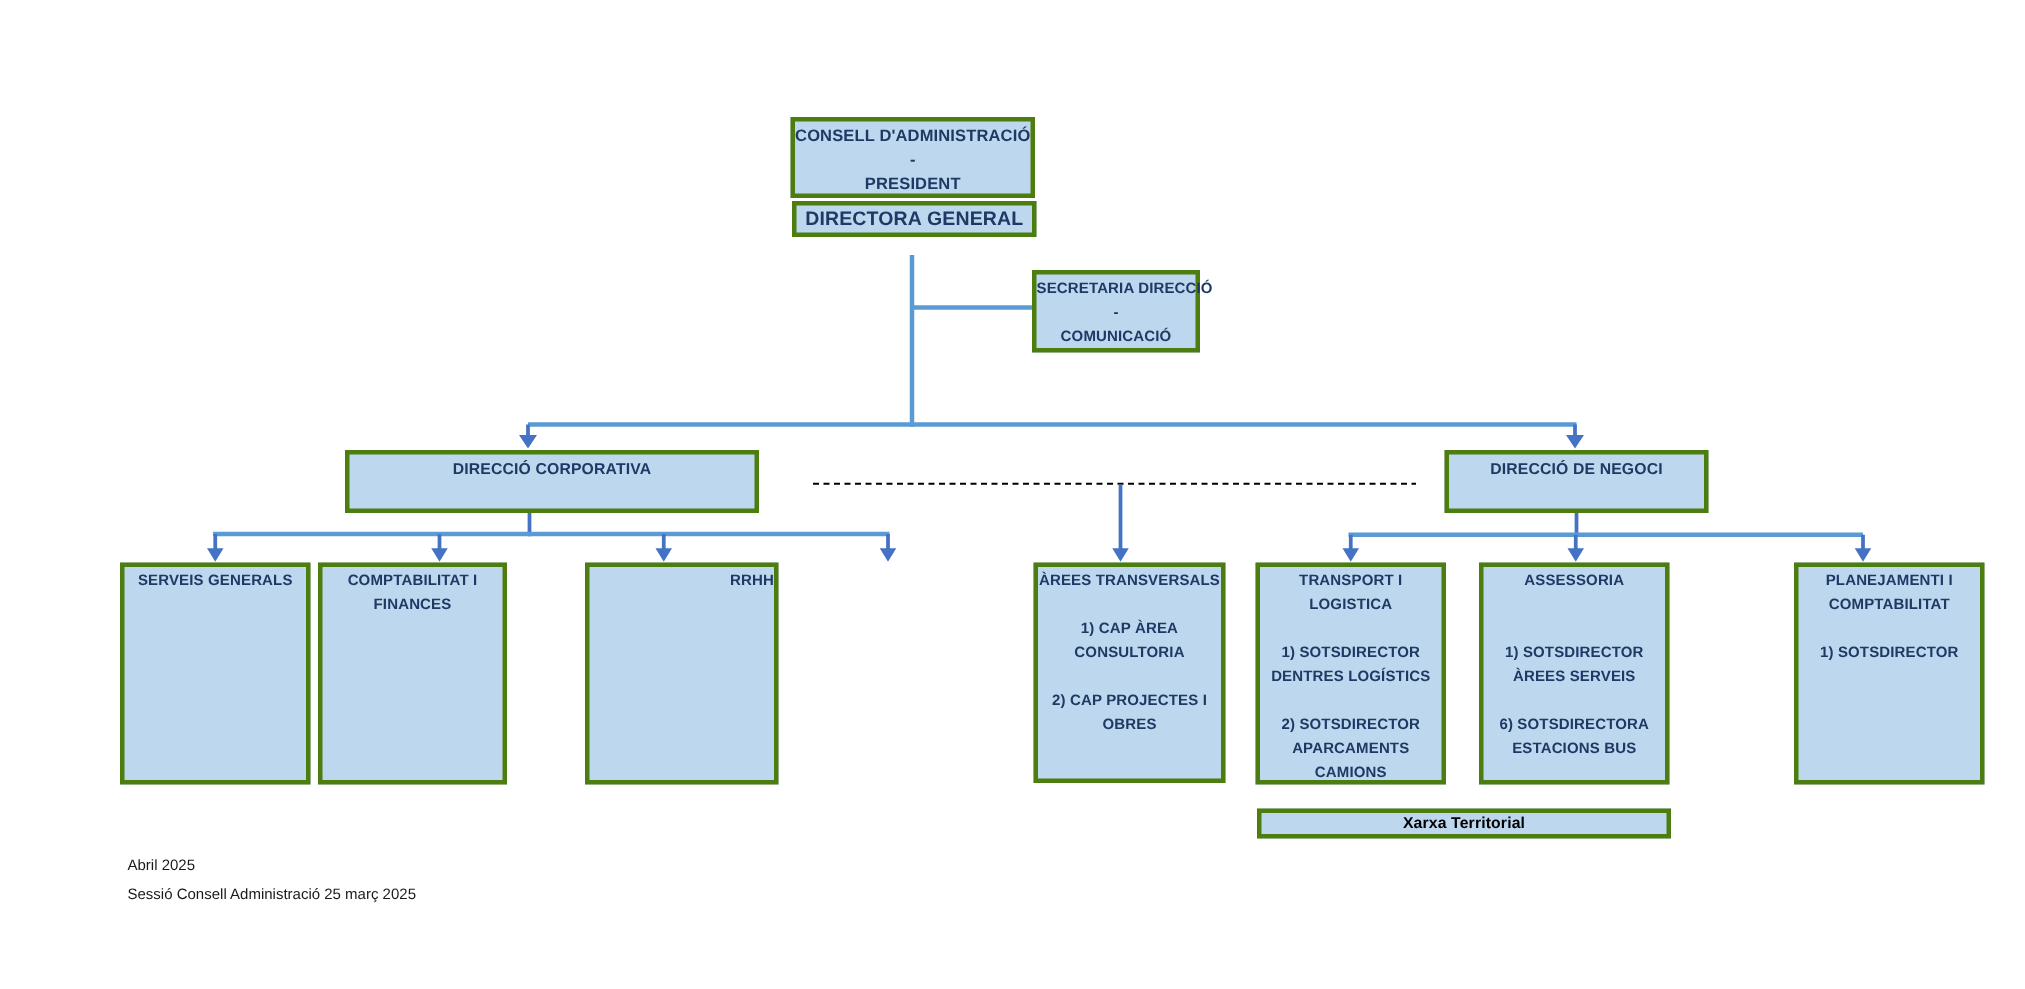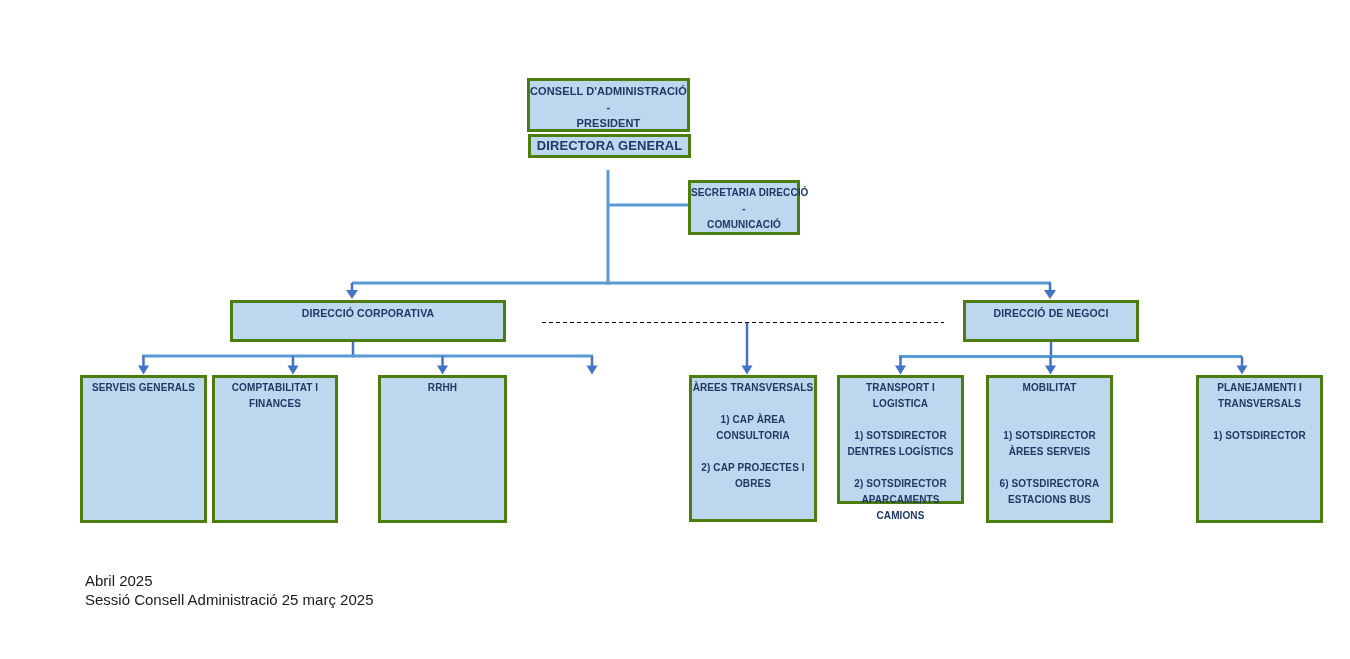--- a/index.html
+++ b/index.html
@@ -15,29 +15,29 @@
     text-align:center;padding-top:2px;letter-spacing:0.1px;
   }
   .box .ln{white-space:nowrap;}
   .consell{left:527px;top:78px;width:163px;height:54px;font-size:11px;}
   .directora{left:528px;top:134px;width:163px;height:24px;font-size:13px;line-height:17px;padding-top:0;}
   .secretaria{left:688px;top:180px;width:112px;height:55px;}
   .corporativa{left:230px;top:300px;width:276px;height:42px;font-size:10.5px;}
   .negoci{left:963px;top:300px;width:176px;height:42px;font-size:10.5px;}
   .serveis{left:80px;top:375px;width:127px;height:148px;}
   .comptabilitat{left:212px;top:375px;width:126px;height:148px;}
-  .rrhh{left:378px;top:375px;width:129px;height:148px;}
+  .rrhh{left:390px;top:375px;width:129px;height:148px;text-align:right;}
   .assessoria{left:527px;top:375px;width:130px;height:148px;}
   .transversals{left:689px;top:375px;width:128px;height:147px;}
-  .transport{left:837px;top:375px;width:127px;height:129px;}
+  .transport{left:837px;top:375px;width:127px;height:148px;}
   .mobilitat{left:986px;top:375px;width:127px;height:148px;}
   .planejament{left:1196px;top:375px;width:127px;height:148px;}
   .xarxa{left:838px;top:539px;width:276px;height:20px;color:#000000;font-size:10.5px;line-height:13px;padding-top:1px;}
   .footer{
-    position:absolute;left:85px;z-index:2;color:#1a1a1a;font-size:15px;
+    position:absolute;left:85px;z-index:2;color:#1a1a1a;font-size:10px;
     font-weight:normal;white-space:nowrap;
   }
   .footer-1{top:572px;}
   .footer-2{top:591px;}
 </style>
 </head>
 <body>
 
 <div id="canvas">
 
@@ -124,32 +124,35 @@
       <div class="ln">LOGISTICA</div>
       <div class="ln">&nbsp;</div>
       <div class="ln">1) SOTSDIRECTOR</div>
       <div class="ln">DENTRES LOGÍSTICS</div>
       <div class="ln">&nbsp;</div>
       <div class="ln">2) SOTSDIRECTOR</div>
       <div class="ln">APARCAMENTS</div>
       <div class="ln">CAMIONS</div>
     </div>
   <div class="box mobilitat">
-      <div class="ln">MOBILITAT</div>
+      <div class="ln">ASSESSORIA</div>
       <div class="ln">&nbsp;</div>
       <div class="ln">&nbsp;</div>
       <div class="ln">1) SOTSDIRECTOR</div>
       <div class="ln">ÀREES SERVEIS</div>
       <div class="ln">&nbsp;</div>
       <div class="ln">6) SOTSDIRECTORA</div>
       <div class="ln">ESTACIONS BUS</div>
     </div>
   <div class="box planejament">
       <div class="ln">PLANEJAMENTI I</div>
-      <div class="ln">TRANSVERSALS</div>
+      <div class="ln">COMPTABILITAT</div>
       <div class="ln">&nbsp;</div>
       <div class="ln">1) SOTSDIRECTOR</div>
+    </div>
+  <div class="box xarxa">
+      <div class="ln">Xarxa Territorial</div>
     </div>
 
   <div class="footer footer-1">Abril 2025</div>
   <div class="footer footer-2">Sessió Consell Administració 25 març 2025</div>
 
 </div>
 
 </body></html>

